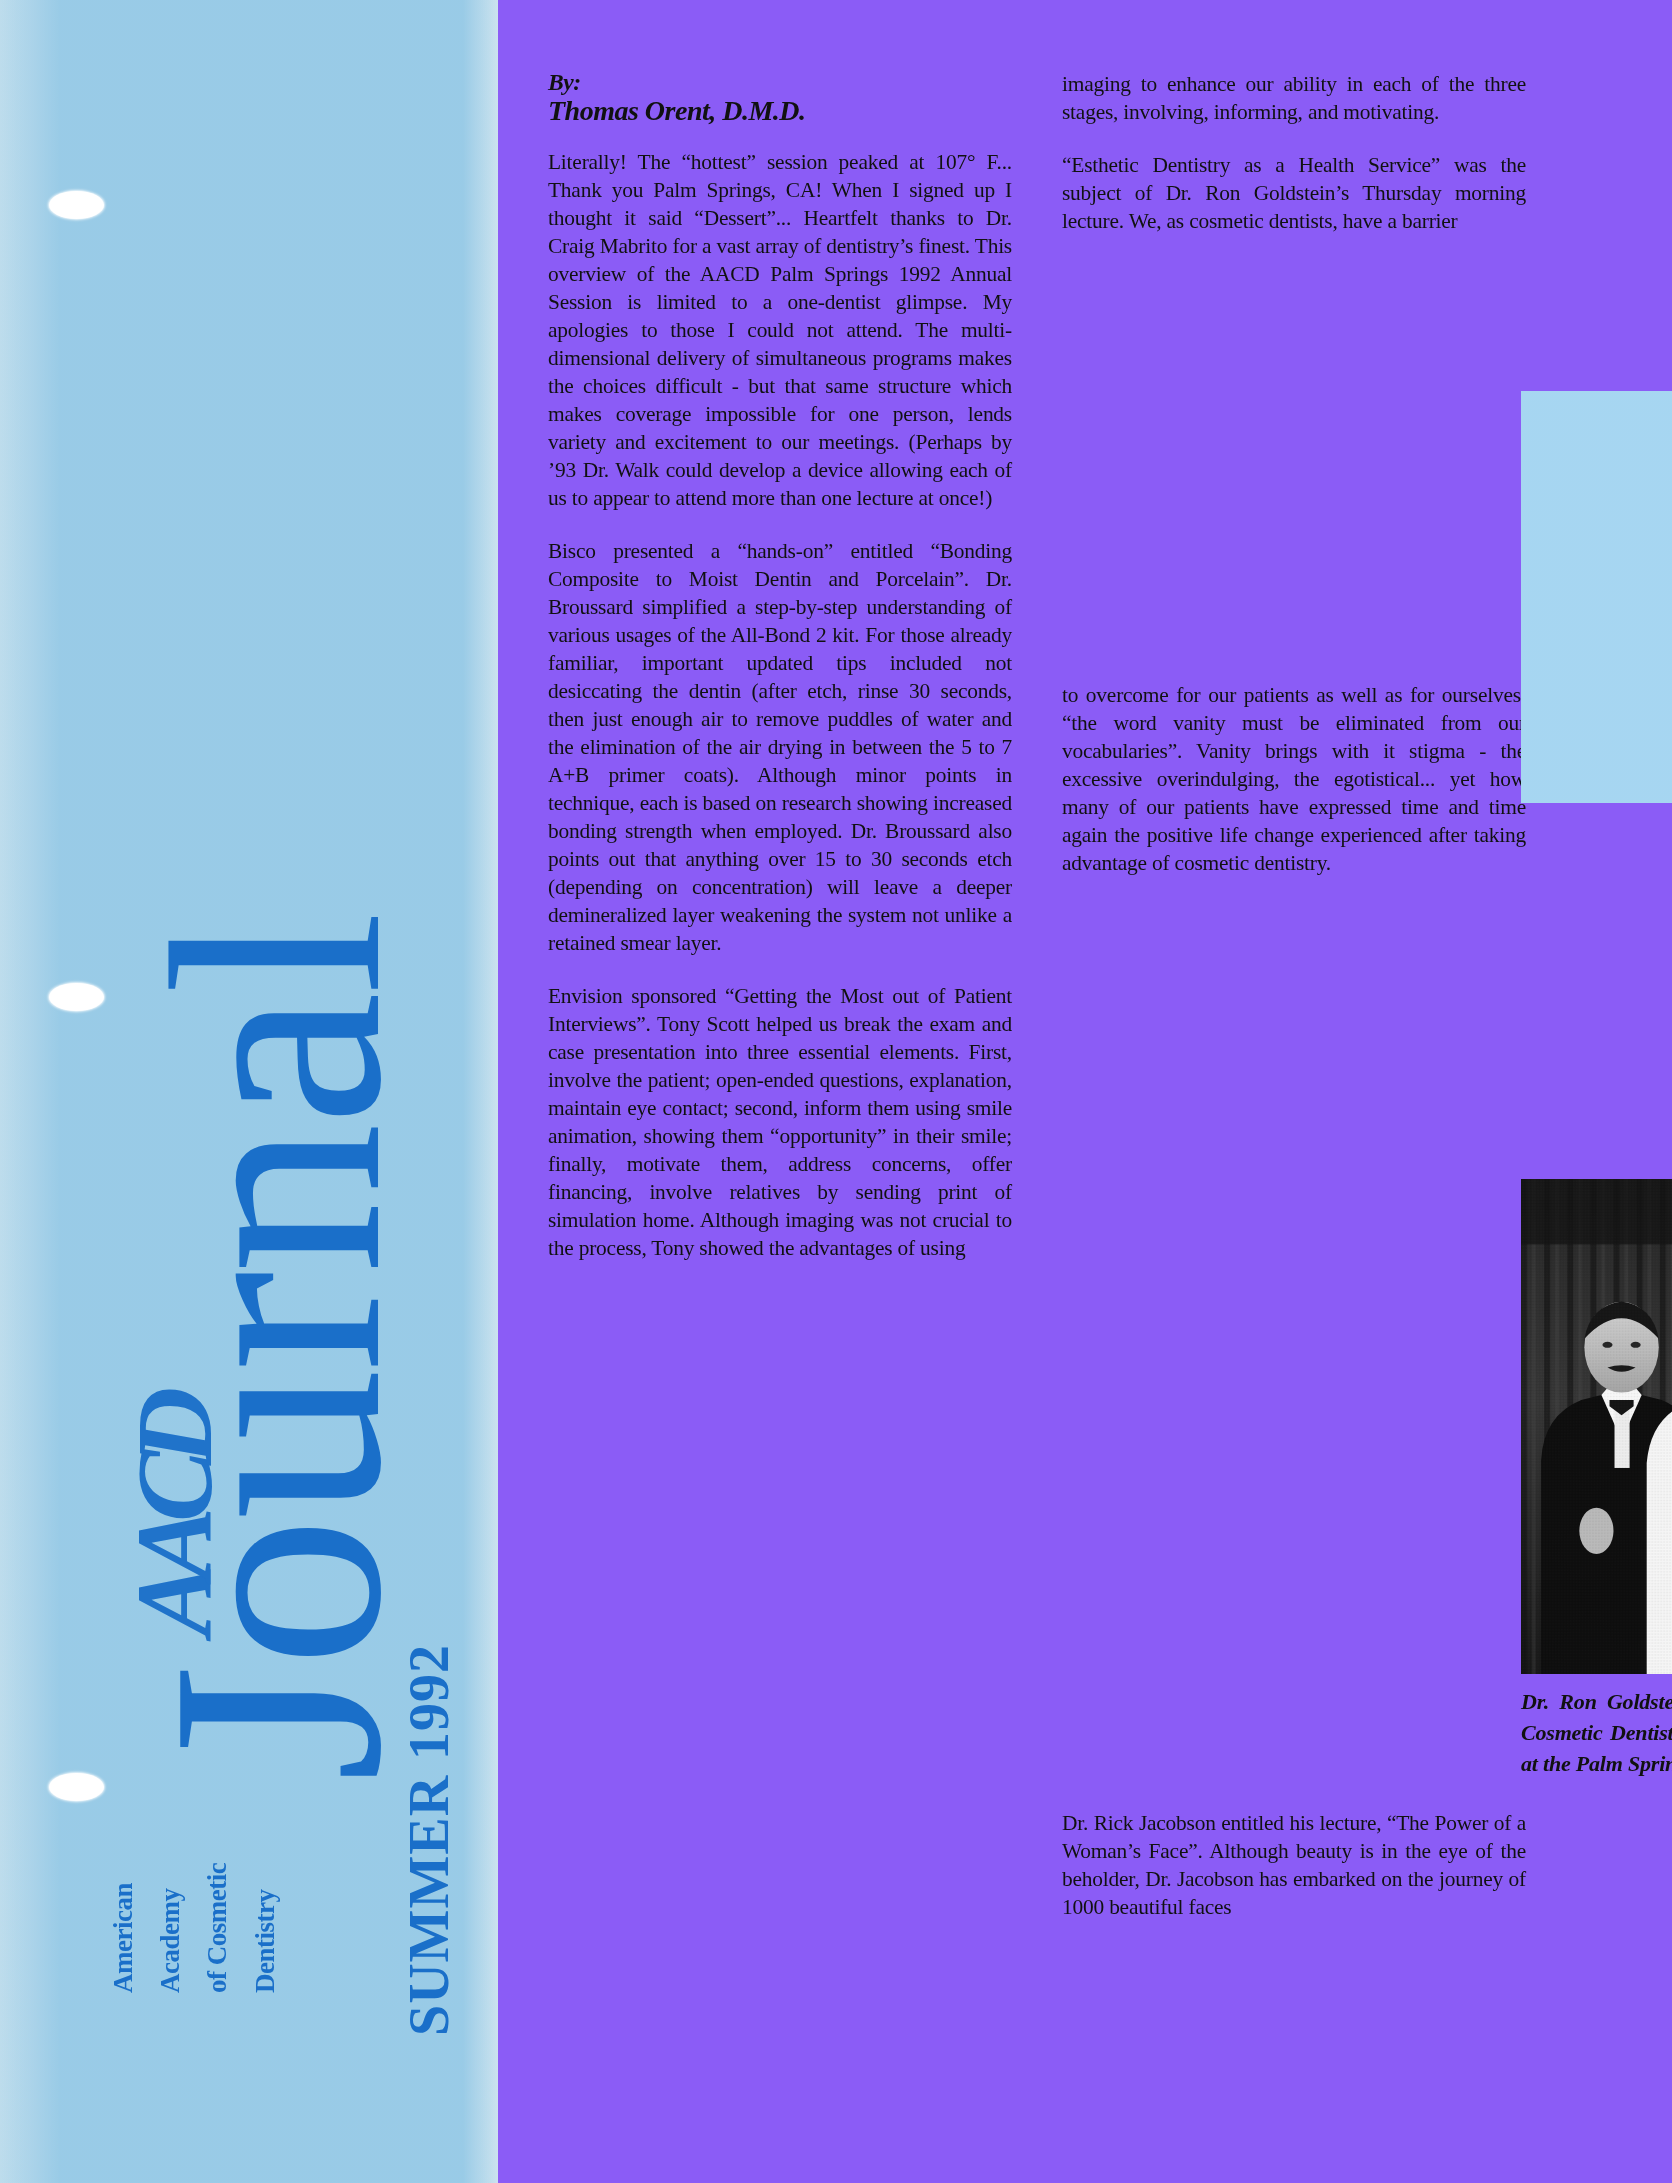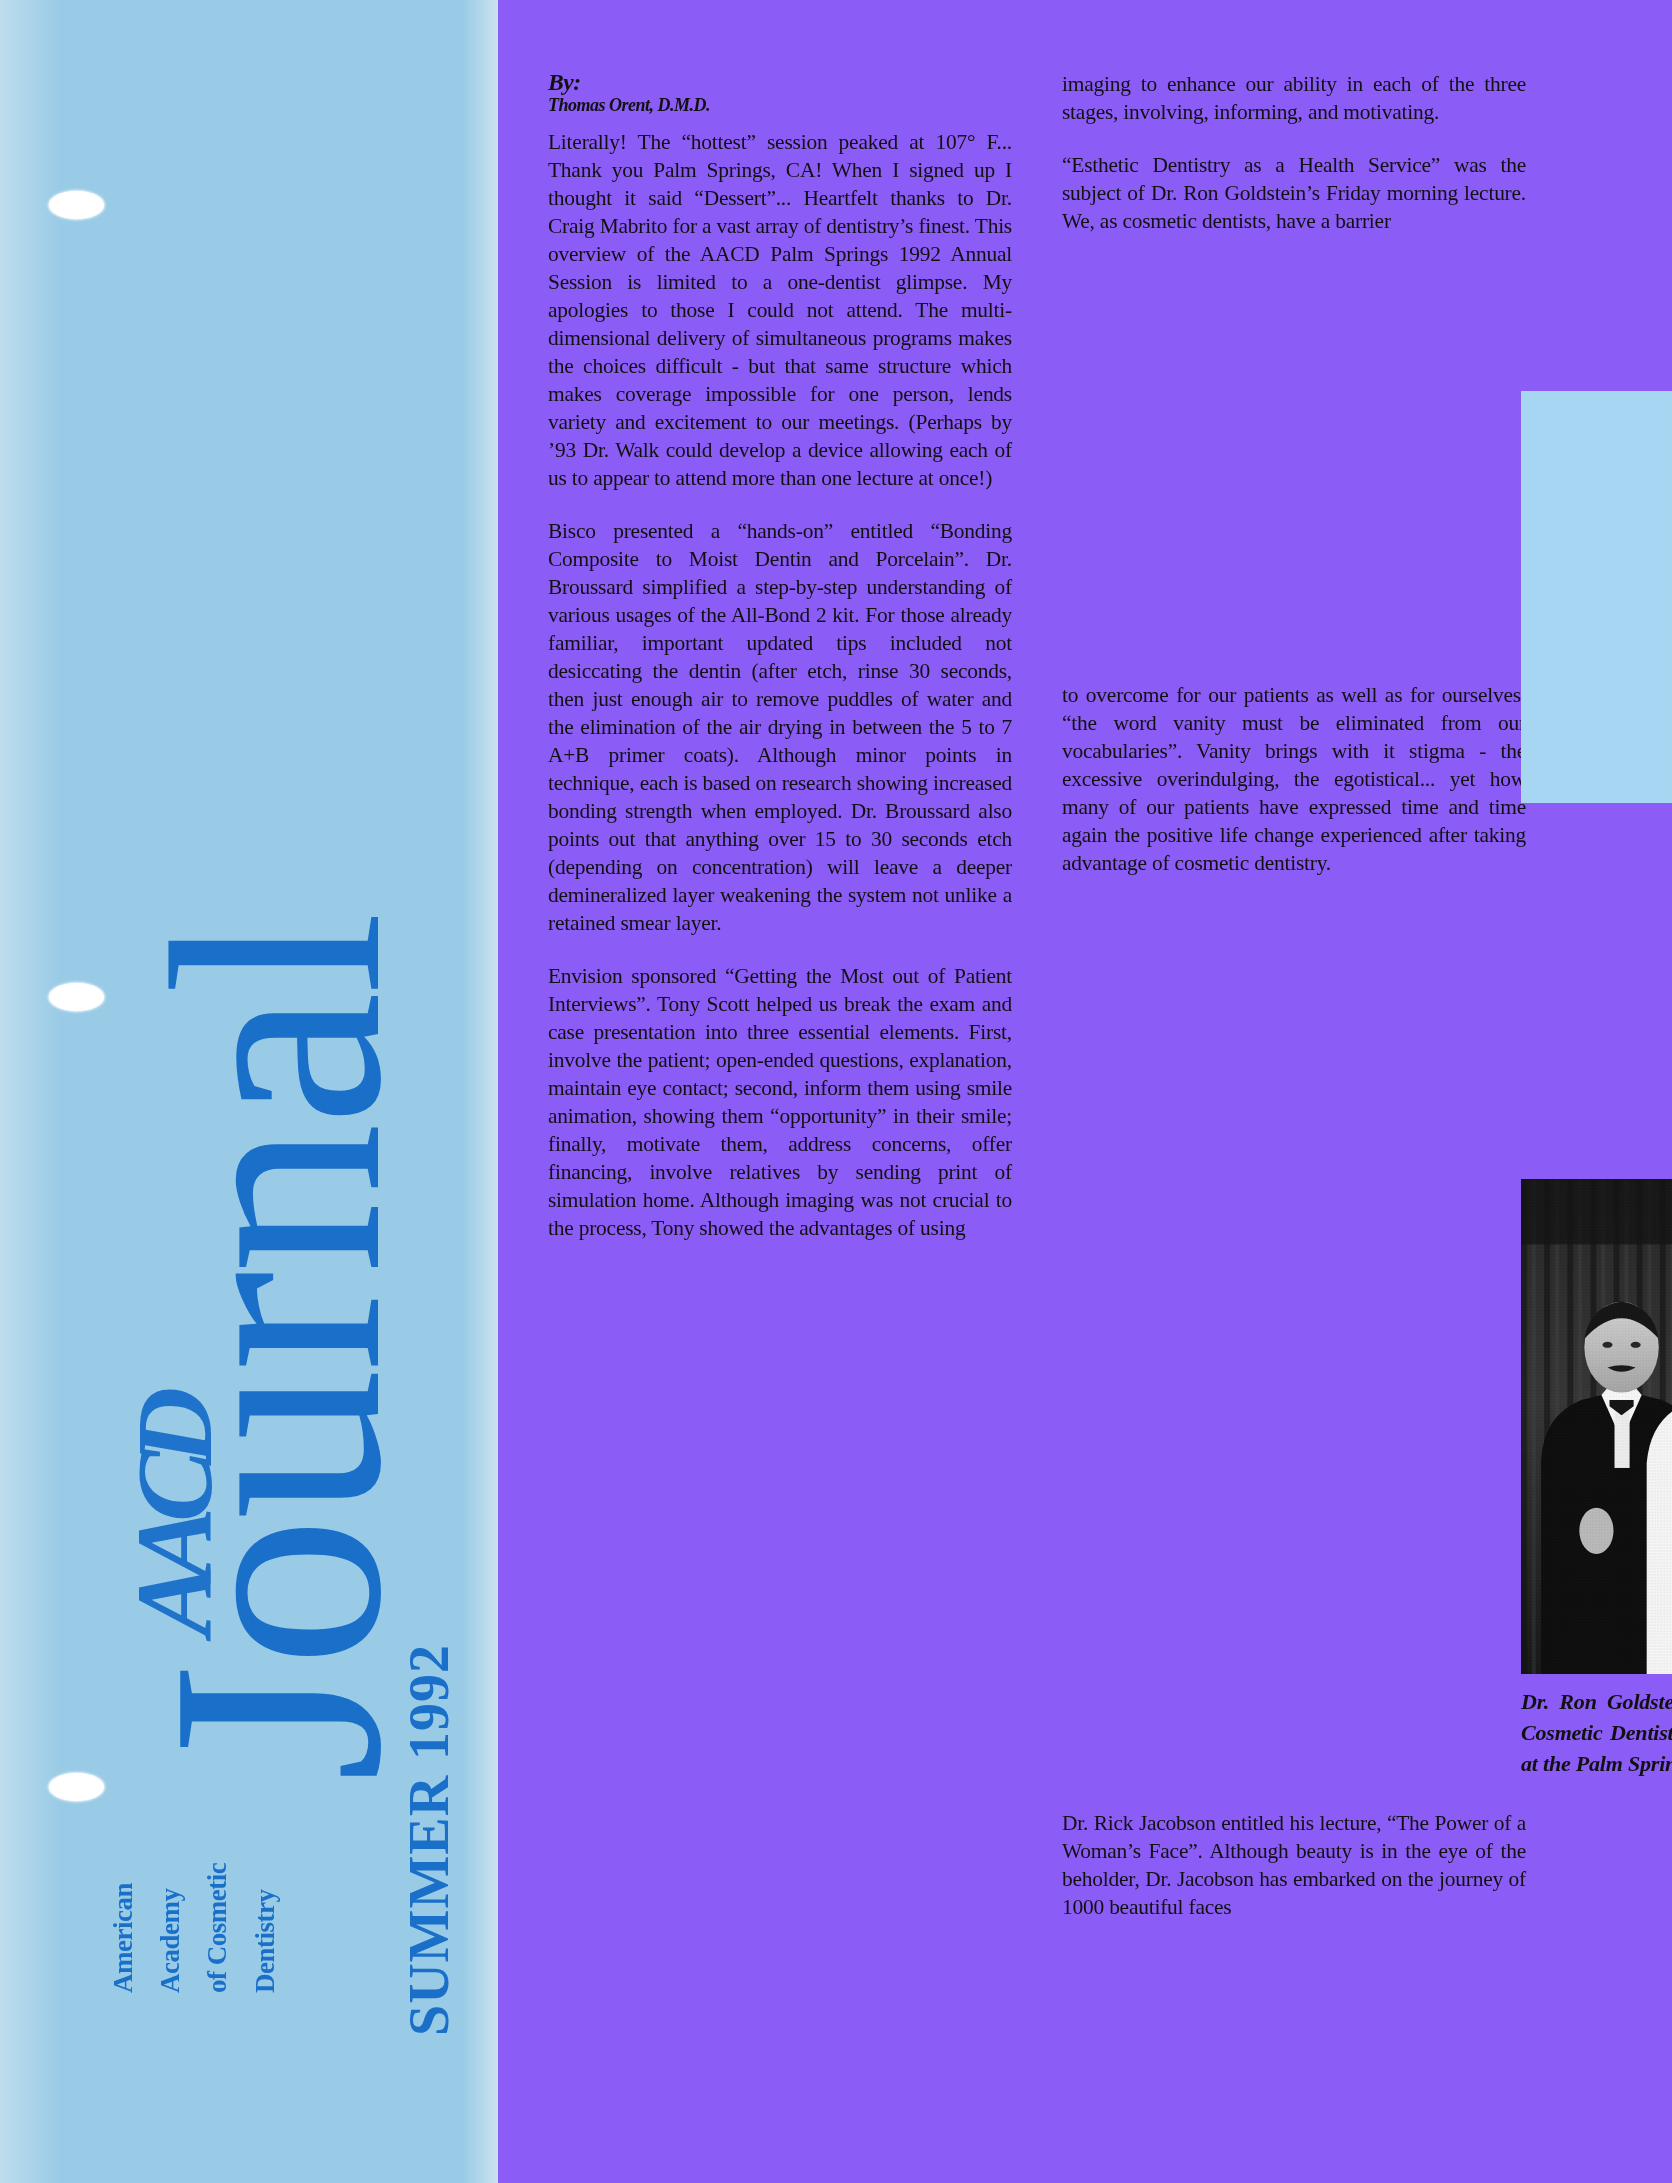--- a/index.html
+++ b/index.html
@@ -123,21 +123,21 @@
   .col.c2{left:514px;}
 
   .byline-label,
   .byline-name{
     font-family:"Liberation Serif", serif;
     font-style:italic;font-weight:700;
     color:#111;
     letter-spacing:-0.5px;
   }
   .byline-label{font-size:23.6px;line-height:1.05;}
-  .byline-name{font-size:18px;line-height:1.12;margin-bottom:13px;}
+  .byline-name{font-size:28px;line-height:1.12;margin-bottom:22px;}
 
   p.body{
     font-family:"Liberation Serif", serif;
     font-size:21.4px;
     line-height:28px;
     color:#111;
     text-align:justify;
     text-justify:inter-word;
     margin:0 8px 25px 0;
     letter-spacing:-0.2px;
@@ -238,21 +238,21 @@
       <div class="byline-label">By:</div>
       <div class="byline-name">Thomas Orent, D.M.D.</div>
 
       <p class="body">Literally! The “hottest” session peaked at 107° F... Thank you Palm Springs, CA! When I signed up I thought it said “Dessert”... Heartfelt thanks to Dr. Craig Mabrito for a vast array of dentistry’s finest. This overview of the AACD Palm Springs 1992 Annual Session is limited to a one-dentist glimpse. My apologies to those I could not attend. The multi-dimensional delivery of simultaneous programs makes the choices difficult - but that same structure which makes coverage impossible for one person, lends variety and excitement to our meetings. (Perhaps by ’93 Dr. Walk could develop a device allowing each of us to appear to attend more than one lecture at once!)</p>
       <p class="body">Bisco presented a “hands-on” entitled “Bonding Composite to Moist Dentin and Porcelain”. Dr. Broussard simplified a step-by-step understanding of various usages of the All-Bond 2 kit. For those already familiar, important updated tips included not desiccating the dentin (after etch, rinse 30 seconds, then just enough air to remove puddles of water and the elimination of the air drying in between the 5 to 7 A+B primer coats). Although minor points in technique, each is based on research showing increased bonding strength when employed. Dr. Broussard also points out that anything over 15 to 30 seconds etch (depending on concentration) will leave a deeper demineralized layer weakening the system not unlike a retained smear layer.</p>
       <p class="body">Envision sponsored “Getting the Most out of Patient Interviews”. Tony Scott helped us break the exam and case presentation into three essential elements. First, involve the patient; open-ended questions, explanation, maintain eye contact; second, inform them using smile animation, showing them “opportunity” in their smile; finally, motivate them, address concerns, offer financing, involve relatives by sending print of simulation home. Although imaging was not crucial to the process, Tony showed the advantages of using</p>
     </div>
 
     <div class="col c2">
       <p class="body">imaging to enhance our ability in each of the three stages, involving, informing, and motivating.</p>
-      <p class="body">“Esthetic Dentistry as a Health Service” was the subject of Dr. Ron Goldstein’s Friday morning lecture. We, as cosmetic dentists, have a barrier</p>
+      <p class="body">“Esthetic Dentistry as a Health Service” was the subject of Dr. Ron Goldstein’s Thursday morning lecture. We, as cosmetic dentists, have a barrier</p>
 
       <div style="height:421px"></div>
       <p class="body">to overcome for our patients as well as for ourselves, “the word vanity must be eliminated from our vocabularies”. Vanity brings with it stigma - the excessive overindulging, the egotistical... yet how many of our patients have expressed time and time again the positive life change experienced after taking advantage of cosmetic dentistry.</p>
 
       <div style="height:907px"></div>
       <p class="body">Dr. Rick Jacobson entitled his lecture, “The Power of a Woman’s Face”. Although beauty is in the eye of the beholder, Dr. Jacobson has embarked on the journey of 1000 beautiful faces</p>
     </div>
 
   </div>
 

